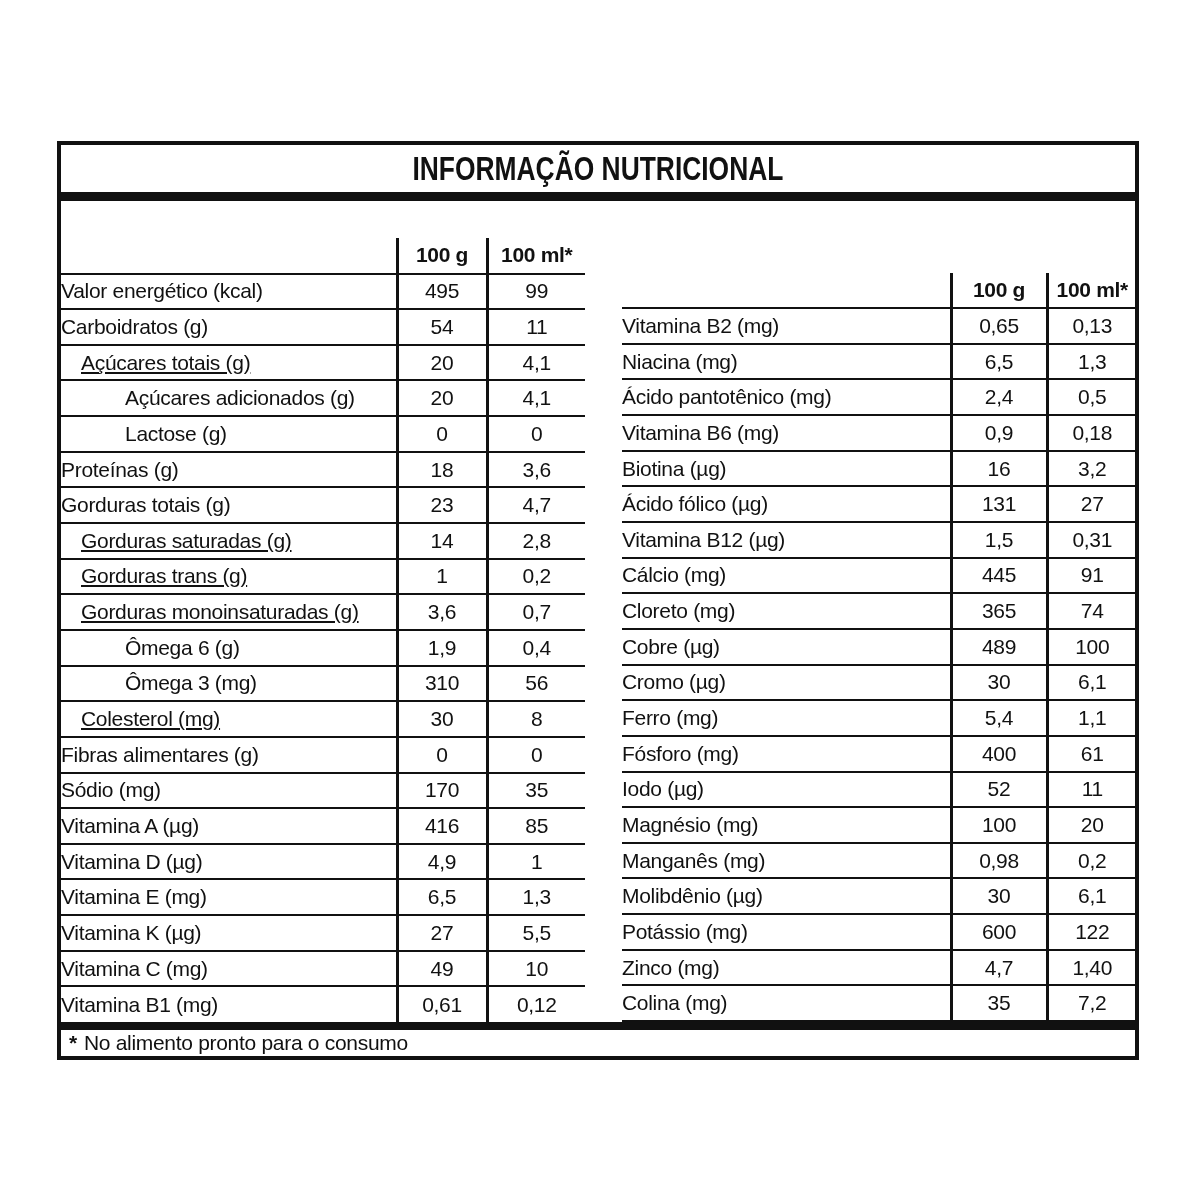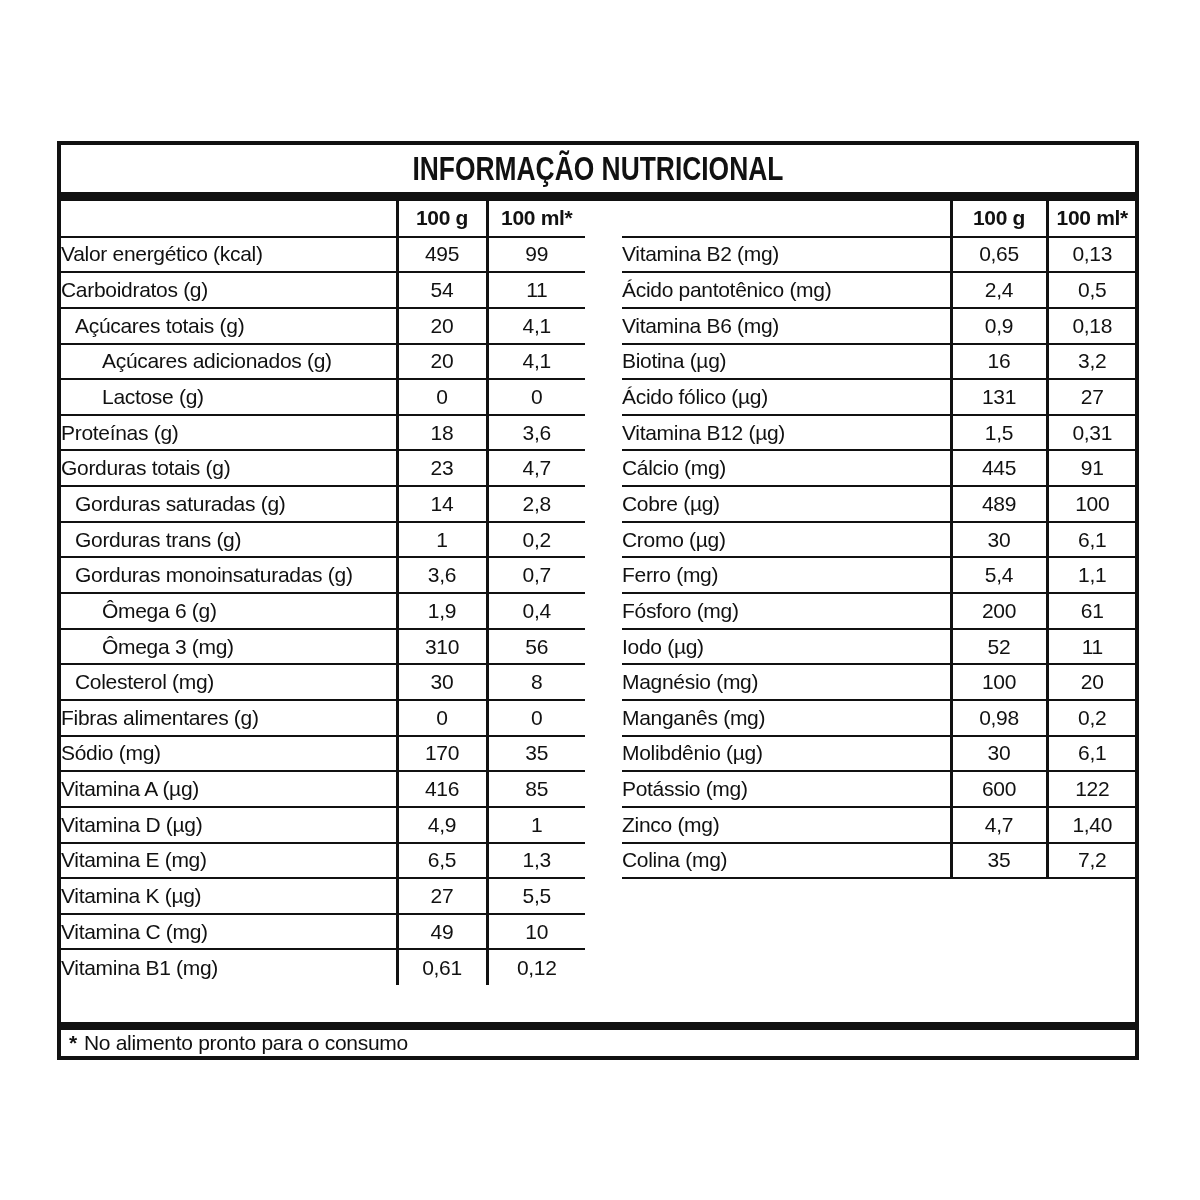--- a/index.html
+++ b/index.html
@@ -44,42 +44,42 @@
     height: 9px;
     flex: 0 0 9px;
     background: #111111;
   }
   .thick-bar.footer-bar { height: 8px; flex: 0 0 8px; }
   .tables-area {
     flex: 0 0 821px;
     height: 821px;
     display: flex;
     flex-direction: row;
-    align-items: flex-start;
+    align-items: flex-end;
     overflow: hidden;
   }
   table.nutri {
     border-collapse: collapse;
     table-layout: fixed;
     letter-spacing: -0.3px;
   }
   table.nutri tr { height: 35.65px; }
   table.nutri th, table.nutri td {
     padding: 0;
     margin: 0;
     border-bottom: 2px solid #111111;
     font-size: 21px;
     white-space: nowrap;
     overflow: hidden;
     vertical-align: middle;
   }
   table.nutri th { font-weight: bold; }
   .cell-label { text-align: left; padding-left: 7px; }
-  td.cell-label[data-indent="1"] { padding-left: 14px; }
-  td.cell-label[data-indent="2"] { padding-left: 41px; }
+  td.cell-label[data-indent="1"] { padding-left: 20px; text-decoration: underline; }
+  td.cell-label[data-indent="2"] { padding-left: 64px; }
   .cell-val {
     text-align: center;
     border-left: 3px solid #111111;
   }
   .left-nutri { width: 524px; flex: 0 0 524px; }
   .left-nutri col.c-label { width: 336px; }
   .left-nutri col.c-v1 { width: 90px; }
   .left-nutri col.c-v2 { width: 98px; }
   .left-nutri tr:last-child td { border-bottom: none; }
   .right-nutri { width: 514px; flex: 0 0 514px; margin-left: 37px; }
@@ -268,20 +268,25 @@
           <th class="cell-val">100 ml*</th>
         </tr>
       </thead>
       <tbody>
   <tr>
     <td class="cell-label" data-indent="0">Vitamina B2 (mg)</td>
     <td class="cell-val">0,65</td>
     <td class="cell-val">0,13</td>
   </tr>
 
+  <tr>
+    <td class="cell-label" data-indent="0">Niacina (mg)</td>
+    <td class="cell-val">6,5</td>
+    <td class="cell-val">1,3</td>
+  </tr>
 
   <tr>
     <td class="cell-label" data-indent="0">Ácido pantotênico (mg)</td>
     <td class="cell-val">2,4</td>
     <td class="cell-val">0,5</td>
   </tr>
 
   <tr>
     <td class="cell-label" data-indent="0">Vitamina B6 (mg)</td>
     <td class="cell-val">0,9</td>
@@ -305,20 +310,25 @@
     <td class="cell-val">1,5</td>
     <td class="cell-val">0,31</td>
   </tr>
 
   <tr>
     <td class="cell-label" data-indent="0">Cálcio (mg)</td>
     <td class="cell-val">445</td>
     <td class="cell-val">91</td>
   </tr>
 
+  <tr>
+    <td class="cell-label" data-indent="0">Cloreto (mg)</td>
+    <td class="cell-val">365</td>
+    <td class="cell-val">74</td>
+  </tr>
 
   <tr>
     <td class="cell-label" data-indent="0">Cobre (µg)</td>
     <td class="cell-val">489</td>
     <td class="cell-val">100</td>
   </tr>
 
   <tr>
     <td class="cell-label" data-indent="0">Cromo (µg)</td>
     <td class="cell-val">30</td>
@@ -326,21 +336,21 @@
   </tr>
 
   <tr>
     <td class="cell-label" data-indent="0">Ferro (mg)</td>
     <td class="cell-val">5,4</td>
     <td class="cell-val">1,1</td>
   </tr>
 
   <tr>
     <td class="cell-label" data-indent="0">Fósforo (mg)</td>
-    <td class="cell-val">200</td>
+    <td class="cell-val">400</td>
     <td class="cell-val">61</td>
   </tr>
 
   <tr>
     <td class="cell-label" data-indent="0">Iodo (µg)</td>
     <td class="cell-val">52</td>
     <td class="cell-val">11</td>
   </tr>
 
   <tr>

